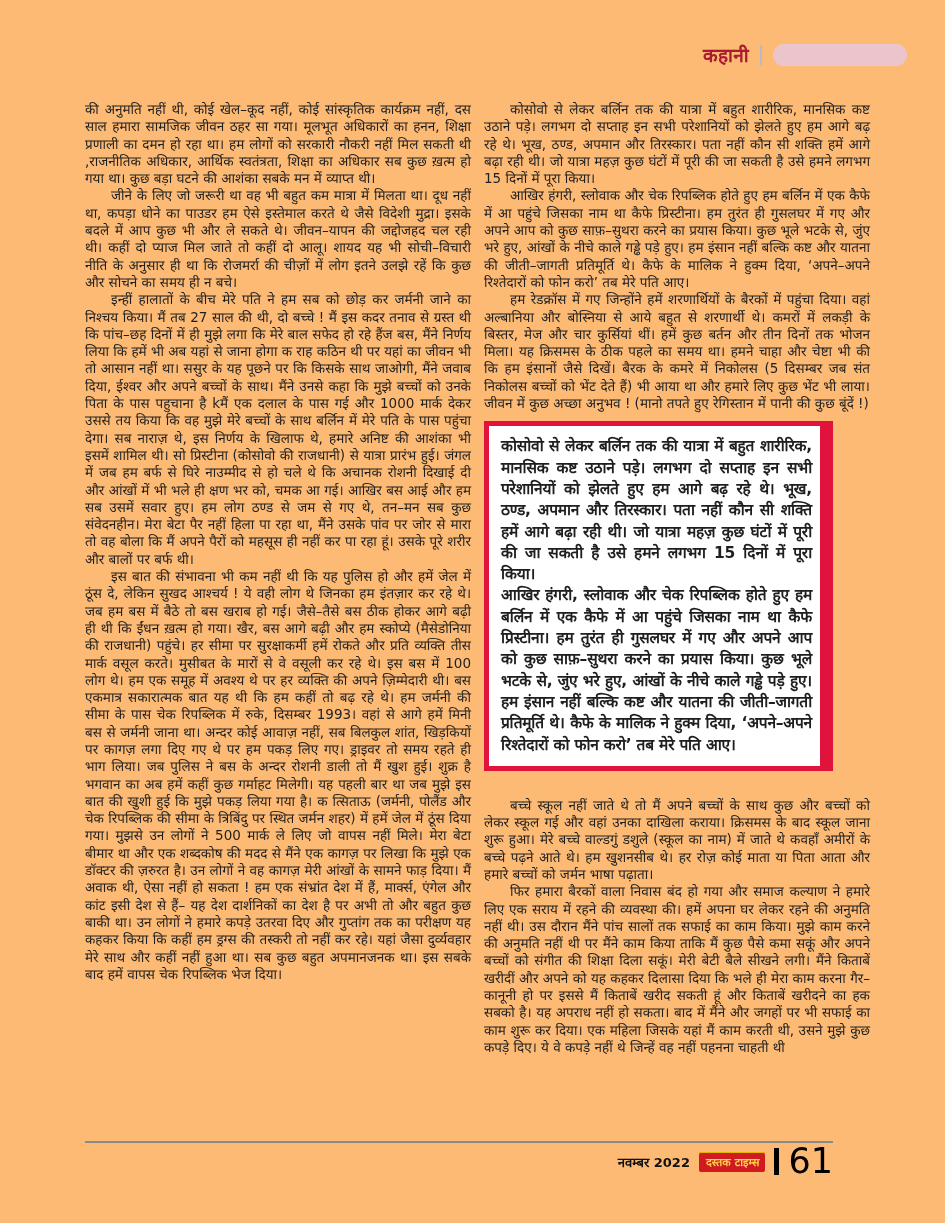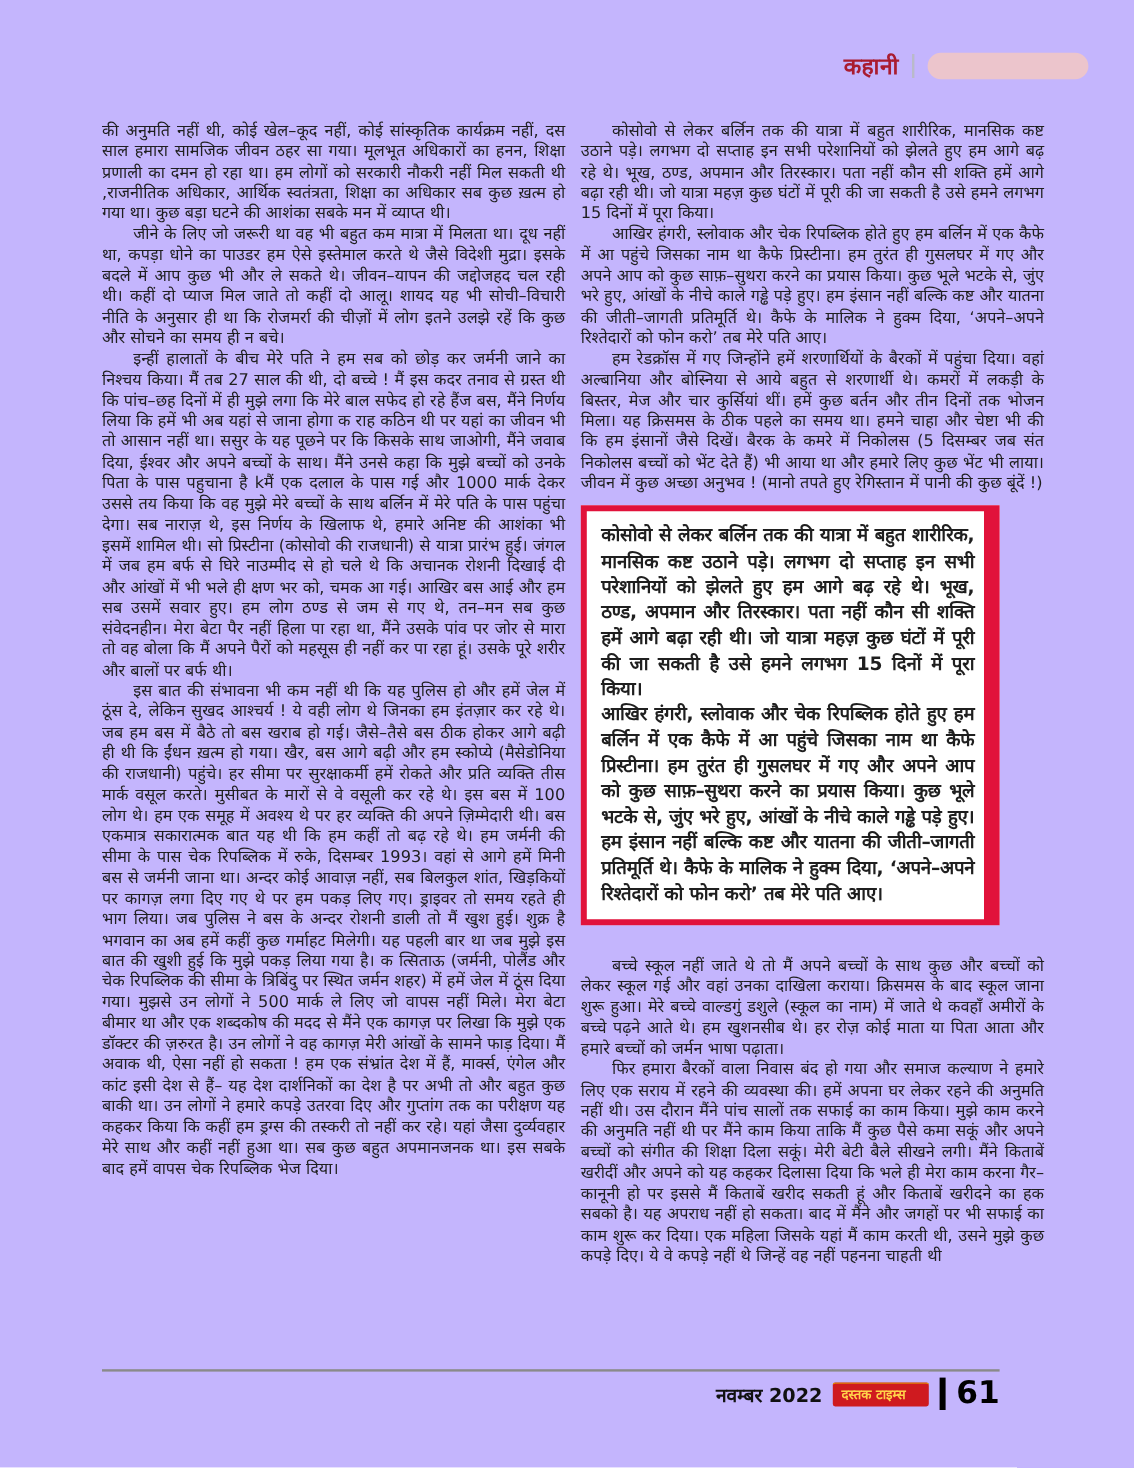--- a/index.html
+++ b/index.html
@@ -9,21 +9,21 @@
     --logo-red:#cf1a1f;
     --logo-yellow:#ffd24a;
     --text:#1f1f1f;
   }
   *{margin:0;padding:0;box-sizing:border-box;}
   html,body{background:#ffffff;}
   body{font-family:"DejaVu Sans","Liberation Sans",sans-serif;color:var(--text);}
   .page{
     position:relative;
     width:945px;height:1223px;
-    background:#c4b5fd;
+    background:#fdba74;
     overflow:hidden;
   }
   
   .header{
     position:absolute;top:42px;right:38px;
     display:flex;align-items:center;gap:11px;
   }
   .section-title{
     font-size:19px;font-weight:bold;color:var(--accent-red);
     letter-spacing:0.3px;
@@ -62,30 +62,30 @@
   }
   
   .footer{
     position:absolute;left:85px;right:112px;top:1141px;
     border-top:2px solid #8a8a8a;
   }
   .footer-row{
     display:flex;justify-content:flex-end;align-items:center;
     gap:9px;padding-top:5px;
   }
-  .issue-date{font-size:16px;font-weight:bold;color:#111;}
+  .issue-date{font-size:13px;font-weight:bold;color:#111;}
   .logo-badge{
     background:var(--logo-red);color:var(--logo-yellow);
     font-size:11px;font-weight:bold;
-    padding:2px 19px 3px 7px;border-radius:2px;
+    padding:2px 6px 3px 7px;border-radius:2px;
     box-shadow:0 1px 0 #e8b400 inset;
     white-space:nowrap;
   }
   .footer-bar{width:5px;height:27px;background:#000;display:inline-block;}
-  .page-number{font-size:26px;font-weight:bold;color:#000;line-height:27px;}
+  .page-number{font-size:35px;font-weight:normal;color:#000;line-height:27px;}
 </style>
 </head>
 <body>
 
 <div class="page">
 
   <header class="header">
     <span class="section-title">कहानी</span>
     <span class="header-divider"></span>
     <span class="header-pill"></span>

